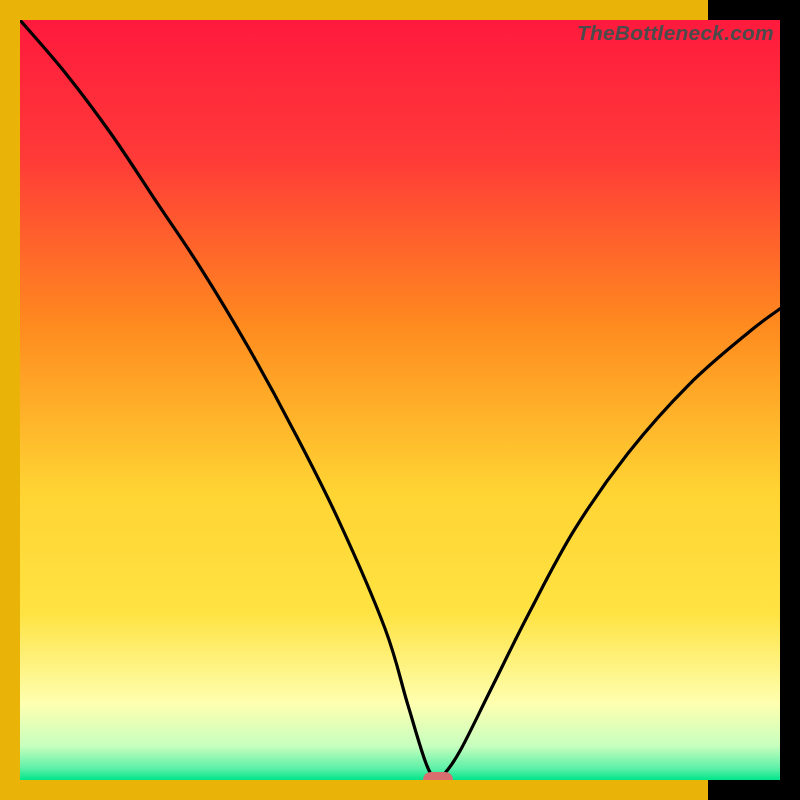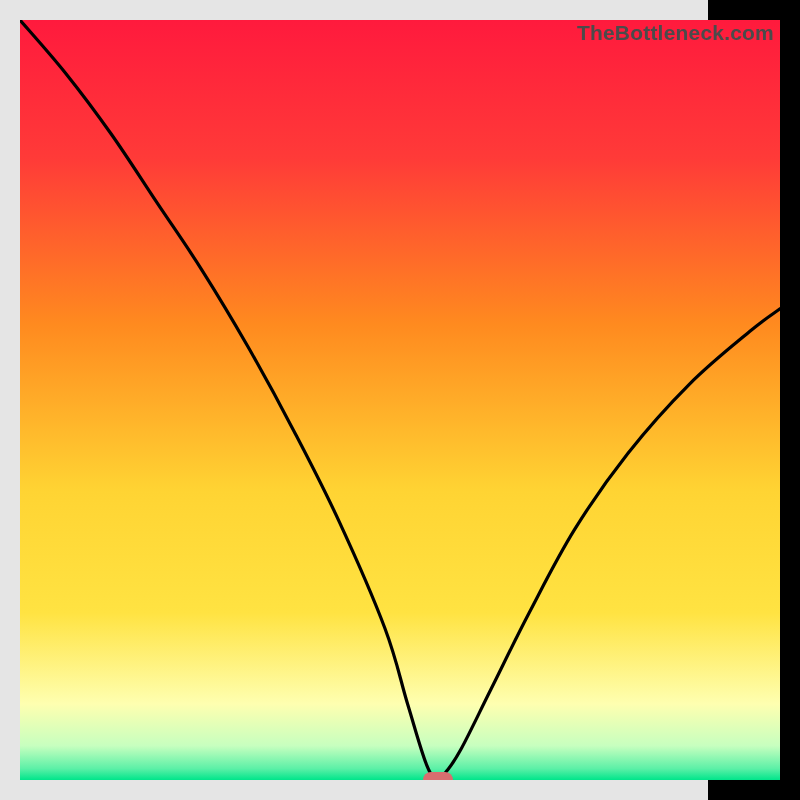--- a/index.html
+++ b/index.html
@@ -8,21 +8,22 @@
     width: 800px;
     height: 800px;
     overflow: hidden;
     background: #000;
     font-family: Arial, Helvetica, sans-serif;
   }
   .frame {
     position: relative;
     width: 708px;
     height: 800px;
-    background: #e5e5e5;
+    background: #eab308;
+    font-style: italic;
   }
   .plot-area {
     position: absolute;
     left: 20px;
     top: 20px;
     width: 760px;
     height: 760px;
     overflow: hidden;
   }
   .gradient-bg {

